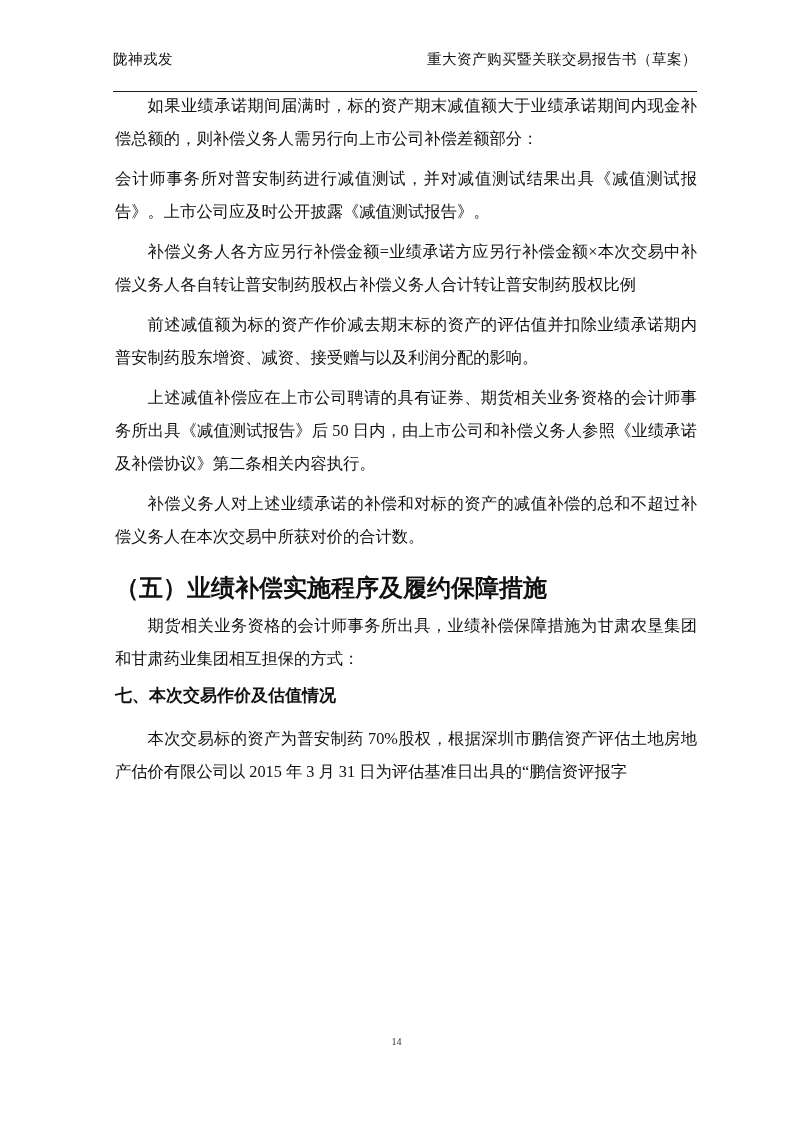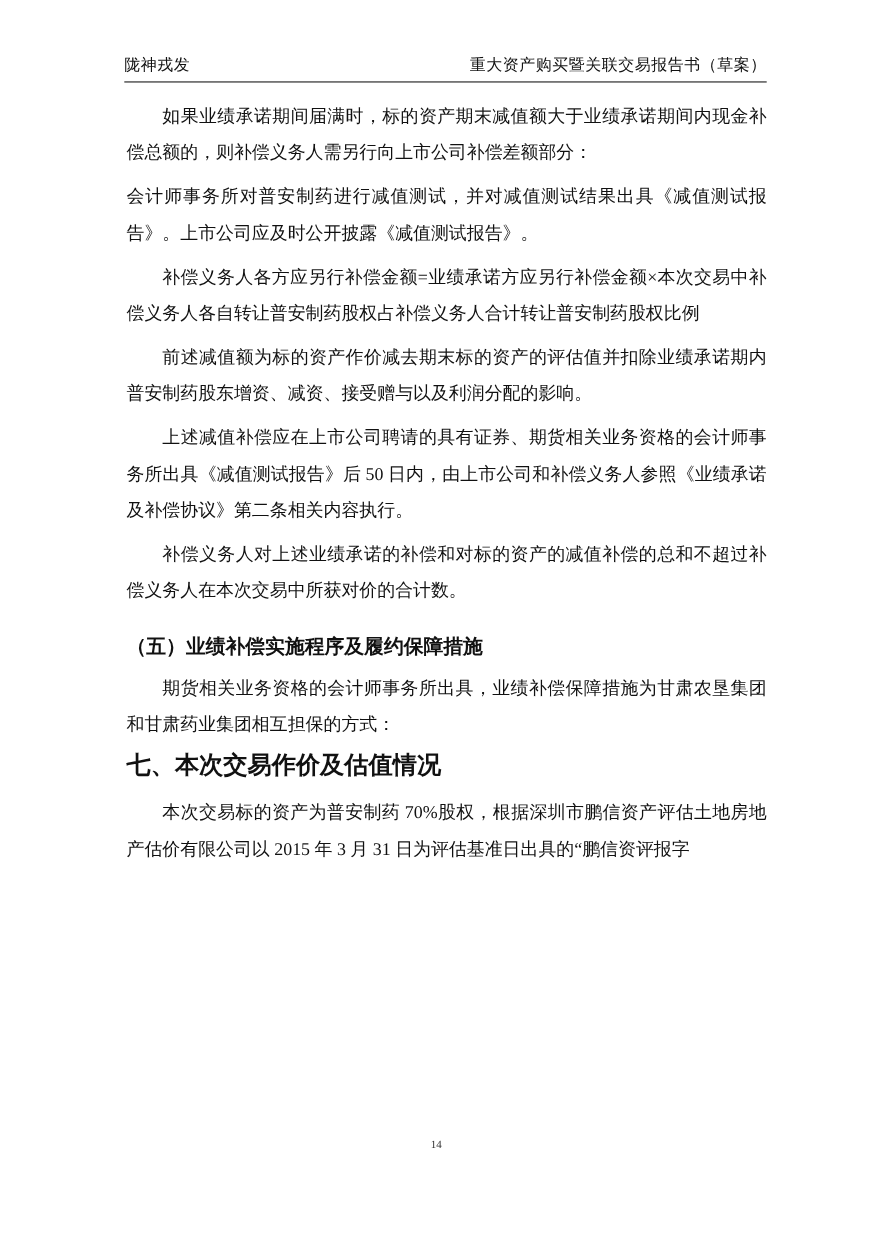--- a/index.html
+++ b/index.html
@@ -16,51 +16,51 @@
   }
   .header {
     position: absolute;
     top: 50px;
     left: 113px;
     width: 584px;
     display: flex;
     justify-content: space-between;
     align-items: flex-end;
     font-size: 14.5px;
-    padding-bottom: 5px;
+    padding-bottom: 22px;
     border-bottom: 1.6px solid #1a1a1a;
     letter-spacing: 0.5px;
   }
   .content {
     position: absolute;
     top: 89px;
     left: 115px;
     width: 582px;
     font-size: 16.3px;
     line-height: 33px;
     text-align: justify;
   }
   .para {
     text-indent: 2em;
     margin-bottom: 7px;
   }
   .para.no-indent { text-indent: 0; }
   .heading-2 {
     font-family: "Liberation Sans", "DejaVu Sans", sans-serif;
     font-weight: bold;
-    font-size: 18px;
+    font-size: 24px;
     line-height: 26px;
     margin-top: 22px;
     margin-bottom: 8px;
     text-align: left;
   }
   .heading-1 {
     font-family: "Liberation Sans", "DejaVu Sans", sans-serif;
     font-weight: bold;
-    font-size: 22px;
+    font-size: 17px;
     line-height: 28px;
     margin-top: 6px;
     margin-bottom: 12px;
     text-align: left;
   }
   .footer {
     position: absolute;
     top: 1036px;
     left: 0;
     width: 100%;

